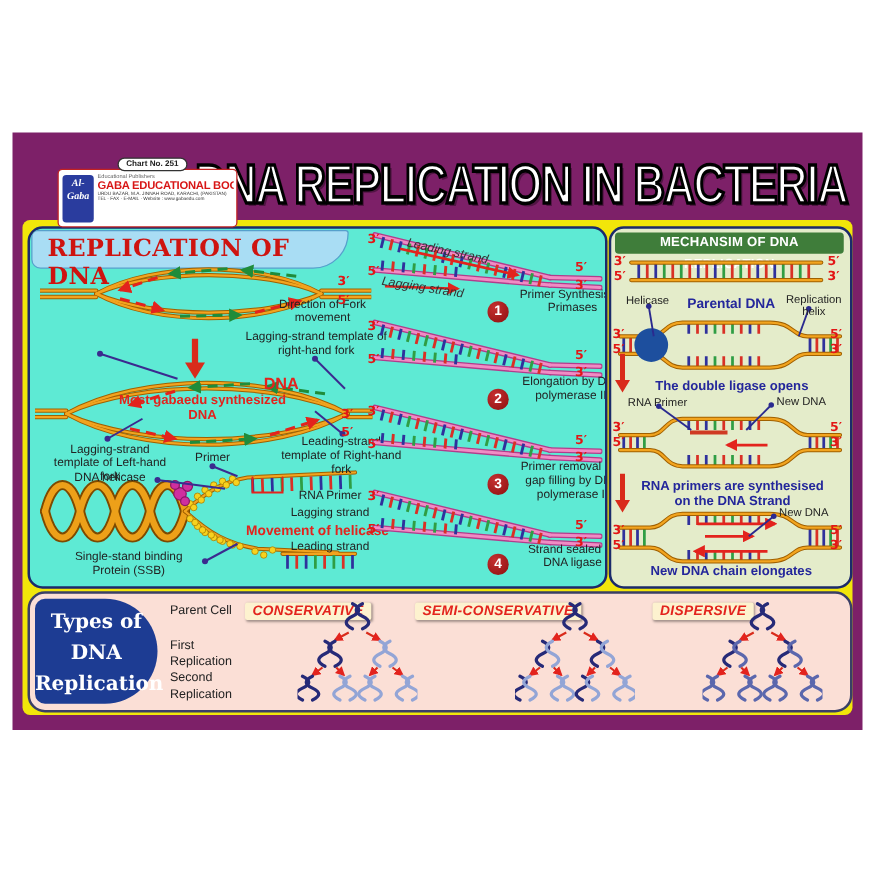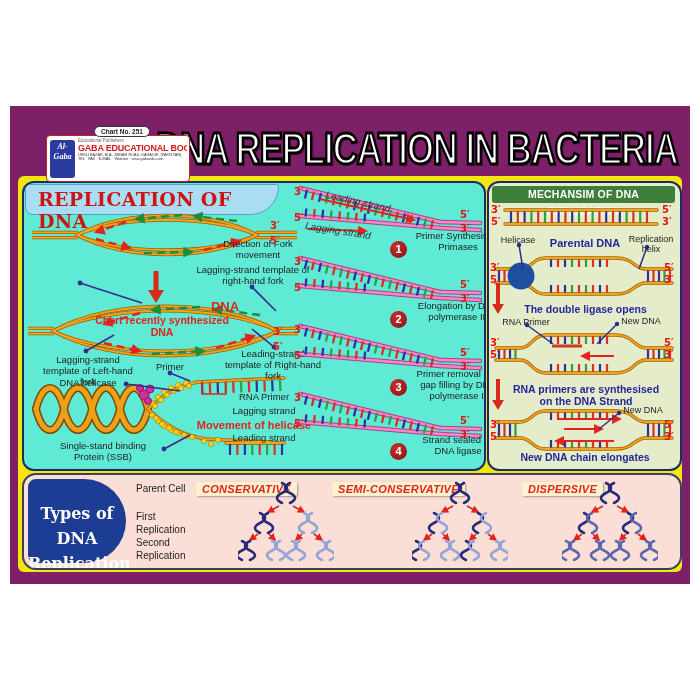--- a/index.html
+++ b/index.html
@@ -38,21 +38,21 @@
   .redB{color:#e3231d;font-weight:bold;}
   .navyB{color:#24279b;font-weight:bold;}
   .ital{font-style:italic;color:#333;font-size:10px;white-space:nowrap;}
   .prime{position:absolute;color:#e31515;font:bold 10px "DejaVu Sans",sans-serif;white-space:nowrap;}
   .gfx{position:absolute;}
   .stepc{position:absolute;width:17px;height:17px;border-radius:50%;
       background:radial-gradient(circle at 35% 30%,#c53030,#8d0f0f);color:#fff;
       font:bold 11px/17px "Liberation Sans",sans-serif;text-align:center;}
   
   #types-box{position:absolute;left:4px;top:4px;width:98px;height:84px;background:#1d3c93;
-      border-radius:8px 42px 42px 8px;padding-top:23px;box-sizing:border-box;}
+      border-radius:8px 42px 42px 8px;padding-top:6px;box-sizing:border-box;}
   .typesline{font:bold 16px/1.55 "DejaVu Serif",serif;color:#fff;text-align:center;}
   .rowlbl{position:absolute;font:10px/1.25 "Liberation Sans",sans-serif;color:#222;text-align:left;}
   .typehead{position:absolute;font:italic bold 11px "Liberation Sans",sans-serif;color:#e3231d;
       background:#fdf2cf;padding:1px 6px;border-radius:2px;box-shadow:1px 1px 2px rgba(0,0,0,.35);
       white-space:nowrap;letter-spacing:.3px;}
   
   .dashG{stroke:#1f8c3a;stroke-width:2.4;stroke-dasharray:8 5;fill:none;marker-end:url(#mG);}
   .dashR{stroke:#e3231d;stroke-width:2.4;stroke-dasharray:8 5;fill:none;marker-end:url(#mR);}
   .solR{stroke:#e3231d;stroke-width:2.2;fill:none;marker-end:url(#mR);}
   .treeA{stroke:#d92b1b;stroke-width:1.7;fill:none;marker-end:url(#mR);}
@@ -219,21 +219,21 @@
               <line x1="102" y1="201" x2="156" y2="208" stroke="#3b2a8f" stroke-width="1.6"></line>
               <circle cx="102" cy="201" r="2.4" fill="#3b2a8f"></circle>
               <line x1="140" y1="266" x2="166" y2="252" stroke="#3b2a8f" stroke-width="1.6"></line>
               <circle cx="140" cy="266" r="2.4" fill="#3b2a8f"></circle>
               <line x1="132" y1="88" x2="132" y2="108" stroke="#d92b1b" stroke-width="5"></line>
               <polygon points="124,107 140,107 132,120" fill="#d92b1b"></polygon>
             </svg></div>
           <div class="lbl " style="left: 190px; top: 56px; width: 88px;">Direction of Fork movement</div>
           <div class="lbl " style="left: 166px; top: 82px; width: 126px;">Lagging-strand template of right-hand fork</div>
           <div class="lbl redB" style="left: 176px; top: 117px; width: 50px; font-size: 13px;">DNA</div>
-          <div class="lbl redB" style="left: 68px; top: 131px; width: 140px; font-size: 10.5px;">Chart recently synthesized DNA</div>
+          <div class="lbl redB" style="left: 68px; top: 131px; width: 140px; font-size: 10.5px;">Most gabaedu synthesized DNA</div>
           <div class="lbl " style="left: 14px; top: 172px; width: 100px;">Lagging-strand template of Left-hand fork</div>
           <div class="lbl " style="left: 198px; top: 166px; width: 102px;">Leading-strand template of Right-hand fork</div>
           <div class="lbl " style="left: 116px; top: 179px; width: 60px;">Primer</div>
           <div class="lbl " style="left: 28px; top: 195px; width: 72px;">DNA helicase</div>
           <div class="lbl " style="left: 198px; top: 209px; width: 84px;">RNA Primer</div>
           <div class="lbl " style="left: 198px; top: 223px; width: 84px;">Lagging strand</div>
           <div class="lbl redB" style="left: 172px; top: 236px; width: 116px; font-size: 11px;">Movement of helicase</div>
           <div class="lbl " style="left: 198px; top: 250px; width: 84px;">Leading strand</div>
           <div class="lbl " style="left: 20px; top: 258px; width: 118px;">Single-stand binding Protein (SSB)</div>
           <div class="gfx" style="left: 268px; top: 2px;"><svg width="190" height="66" viewBox="0 0 190 66">

